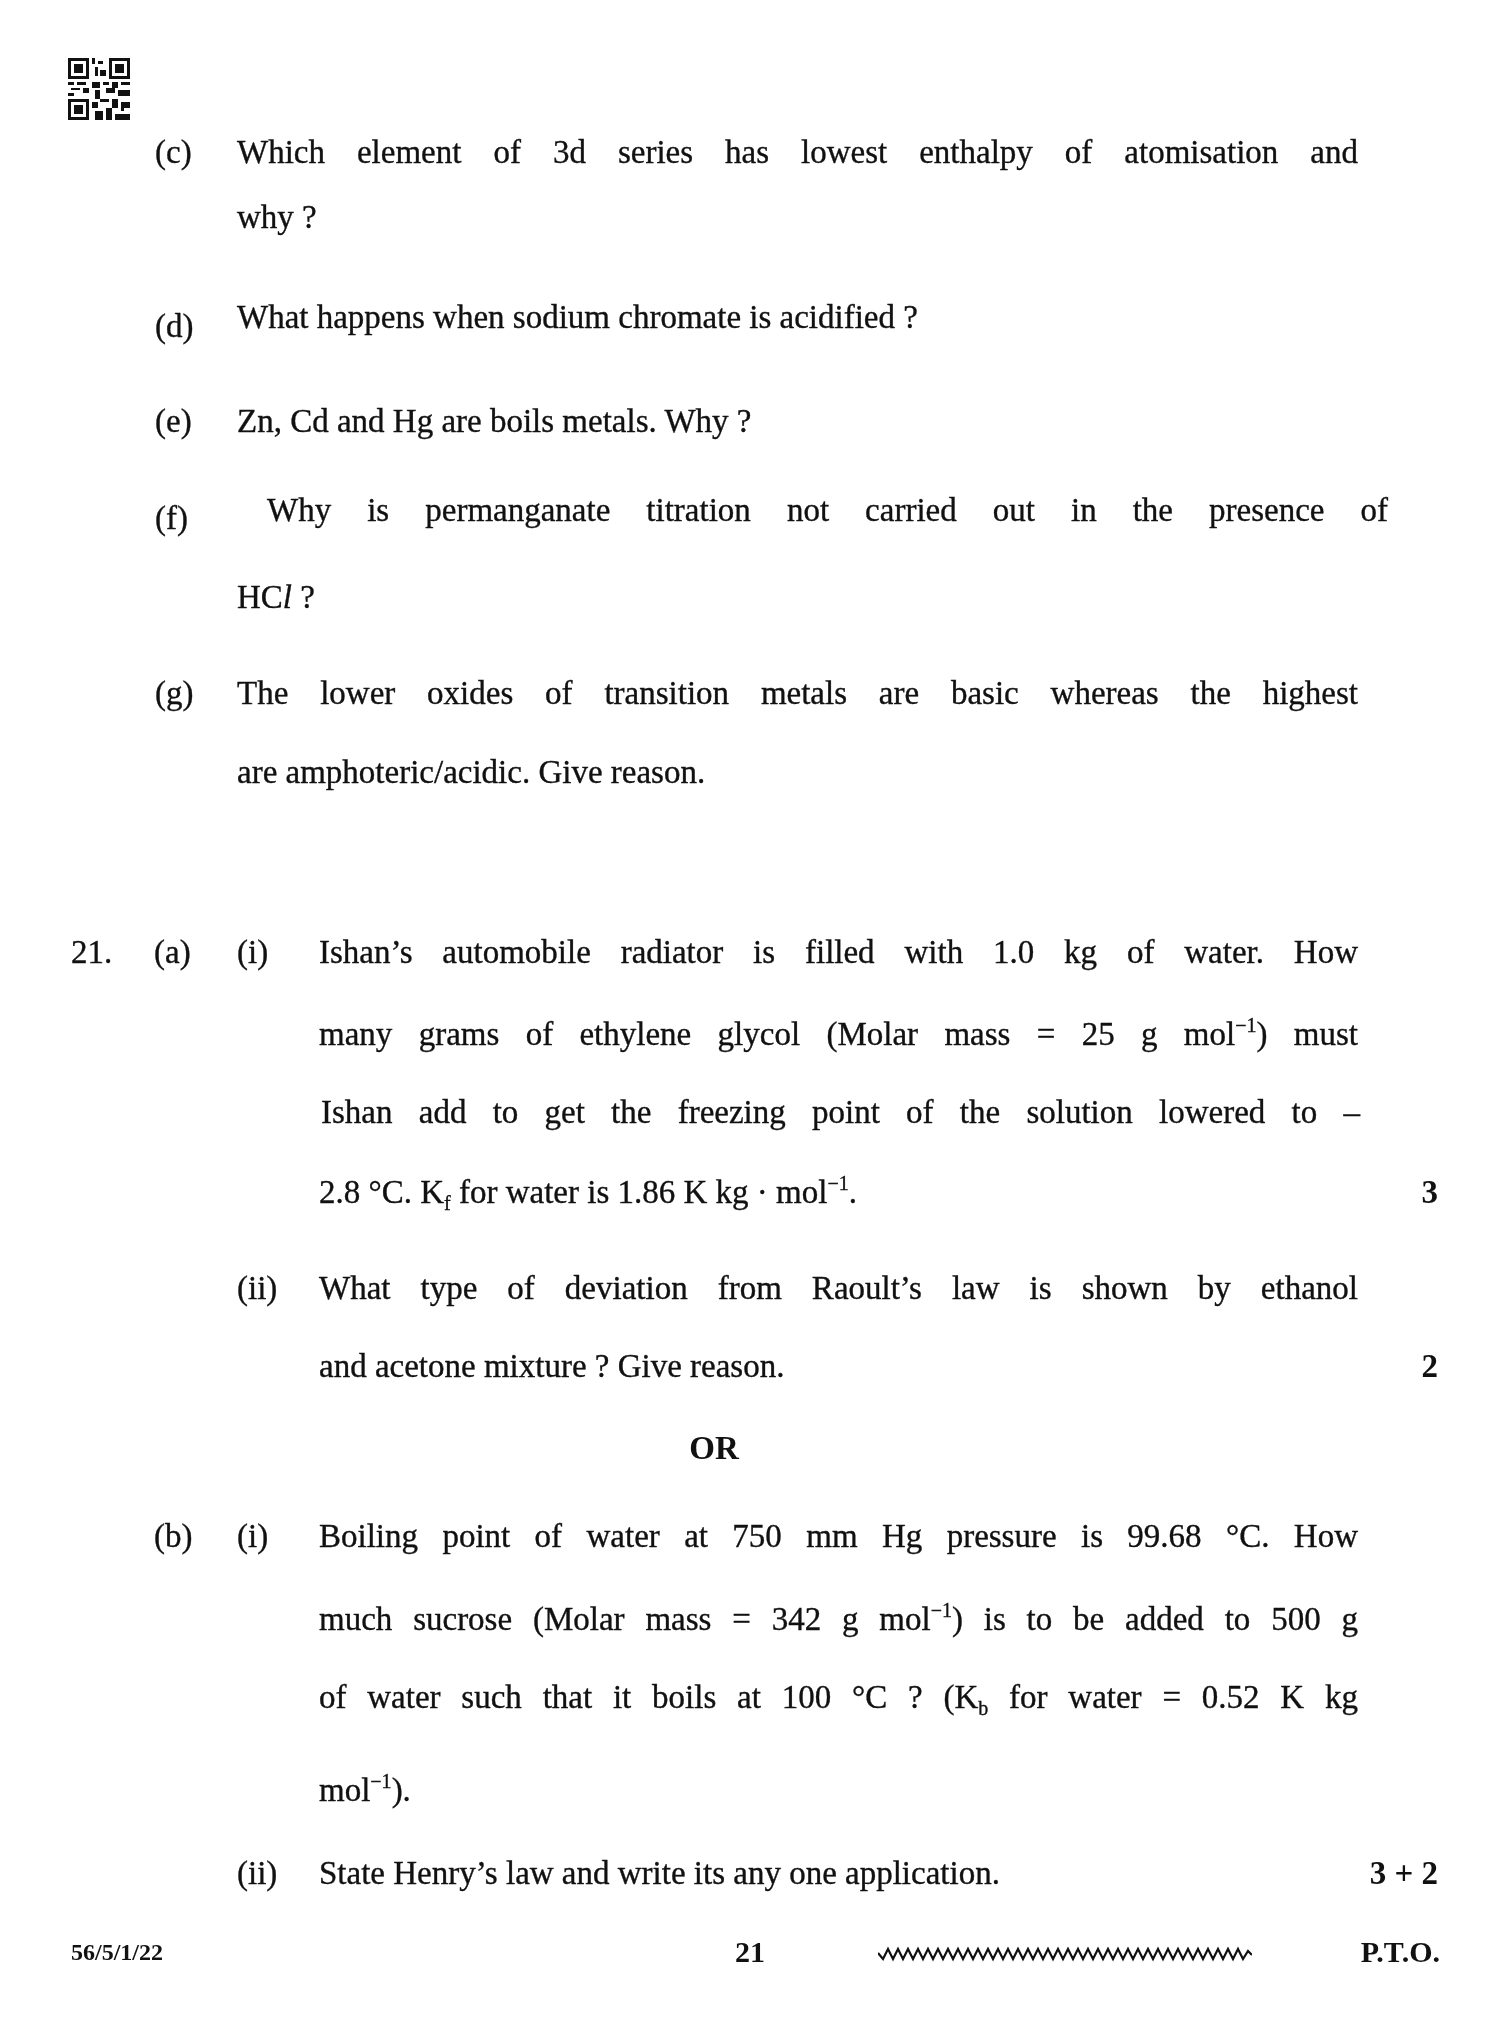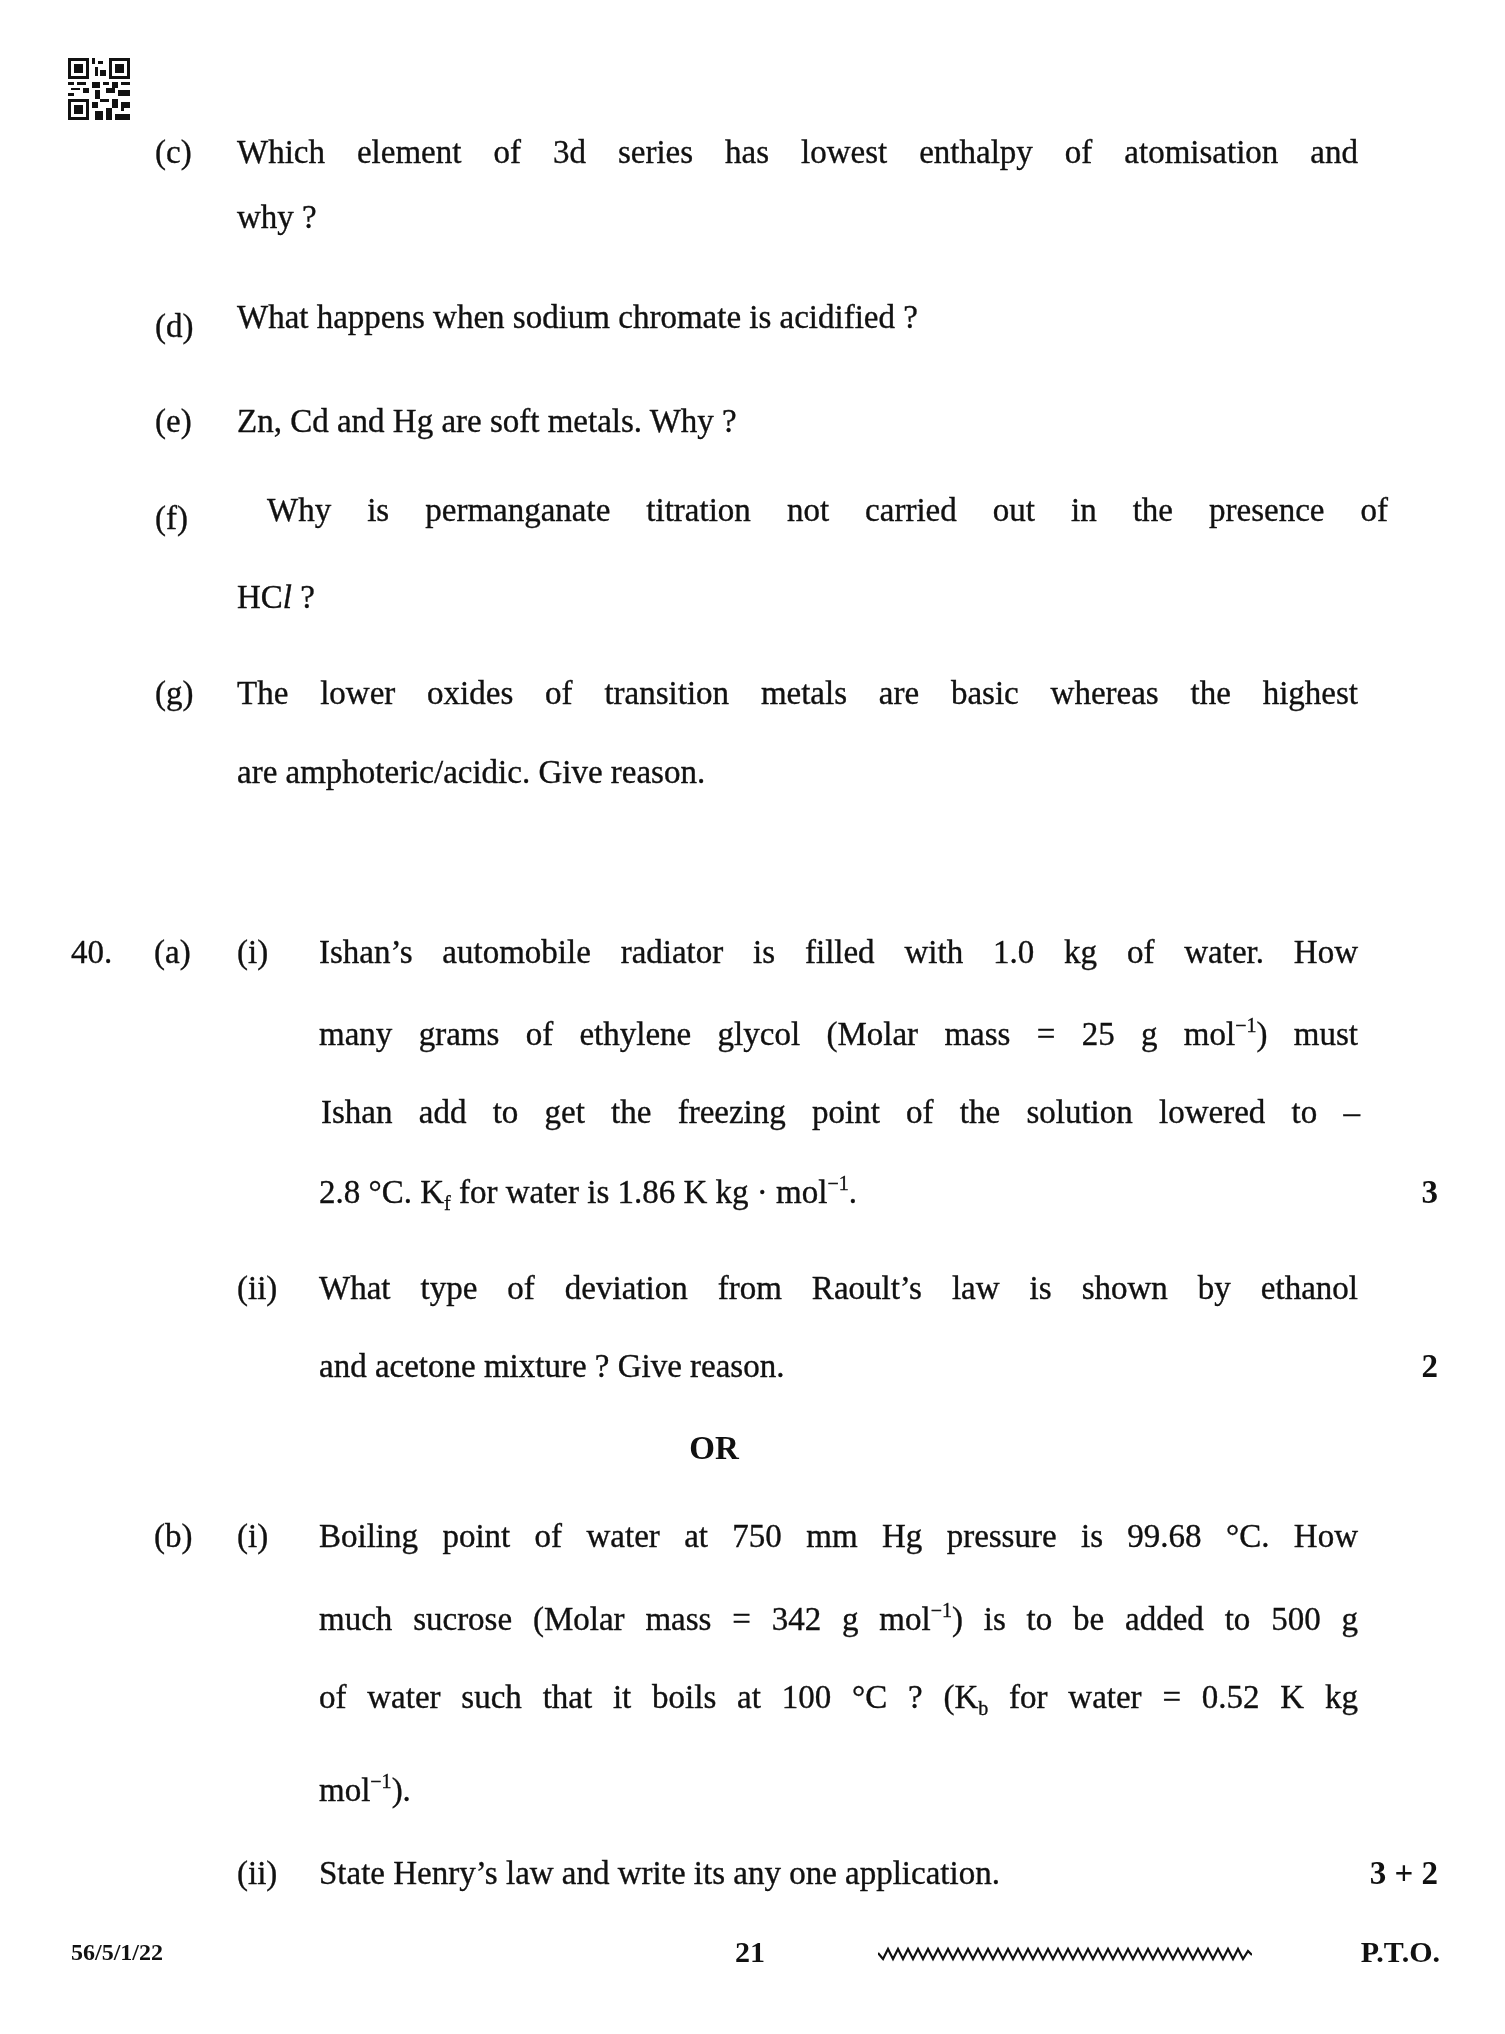--- a/index.html
+++ b/index.html
@@ -75,31 +75,31 @@
   </svg>
 
   <span class="lbl" style="left:155px; top:132px;">(c)</span>
   <div class="ln j" style="left:237px; top:132px; width:1121px;">Which element of 3d series has lowest enthalpy of atomisation and</div>
   <div class="ln" style="left:237px; top:197px;text-align:right;">why ?</div>
 
   <span class="lbl" style="left:155px; top:306px;">(d)</span>
   <div class="ln" style="left:237px; top:297px;">What happens when sodium chromate is acidified ?</div>
 
   <span class="lbl" style="left:155px; top:401px;">(e)</span>
-  <div class="ln" style="left:237px; top:401px;">Zn, Cd and Hg are soft metals. Why ?</div>
+  <div class="ln" style="left:237px; top:401px;">Zn, Cd and Hg are boils metals. Why ?</div>
 
   <span class="lbl" style="left:155px; top:498px;">(f)</span>
   <div class="ln j" style="left:237px; top:490px; width:1121px;margin-left:30px;">Why is permanganate titration not carried out in the presence of</div>
   <div class="ln" style="left:237px; top:577px;"><span>HC</span><i>l</i><span> ?</span></div>
 
   <span class="lbl" style="left:155px; top:673px;">(g)</span>
   <div class="ln" style="left:237px; top:752px;">are amphoteric/acidic. Give reason.</div>
   <div class="ln j" style="left:237px; top:673px; width:1121px;">The lower oxides of transition metals are basic whereas the highest</div>
 
-  <span class="lbl" style="left:71px; top:932px;">40.</span>
+  <span class="lbl" style="left:71px; top:932px;">21.</span>
   <span class="lbl" style="left:154px; top:932px;">(a)</span>
   <span class="lbl" style="left:237px; top:932px;">(i)</span>
   <div class="ln j" style="left:319px; top:932px; width:1039px;">Ishan’s automobile radiator is filled with 1.0 kg of water. How</div>
   <div class="ln j" style="left:319px; top:1014px; width:1039px;"><span>many grams of ethylene glycol (Molar mass = 25 g mol</span><sup>−1</sup><span>) must</span></div>
   <div class="ln j" style="left:321px; top:1092px; width:1039px;">Ishan add to get the freezing point of the solution lowered to –</div>
   <div class="ln" style="left:319px; top:1172px;"><span>2.8 °C. K</span><sub>f</sub><span> for water is 1.86 K kg · mol</span><sup>−1</sup><span>.</span></div>
   <div class="marks" style="top:1172px;">3</div>
 
   <span class="lbl" style="left:237px; top:1268px;">(ii)</span>
   <div class="ln" style="left:319px; top:1346px;">and acetone mixture ? Give reason.</div>

